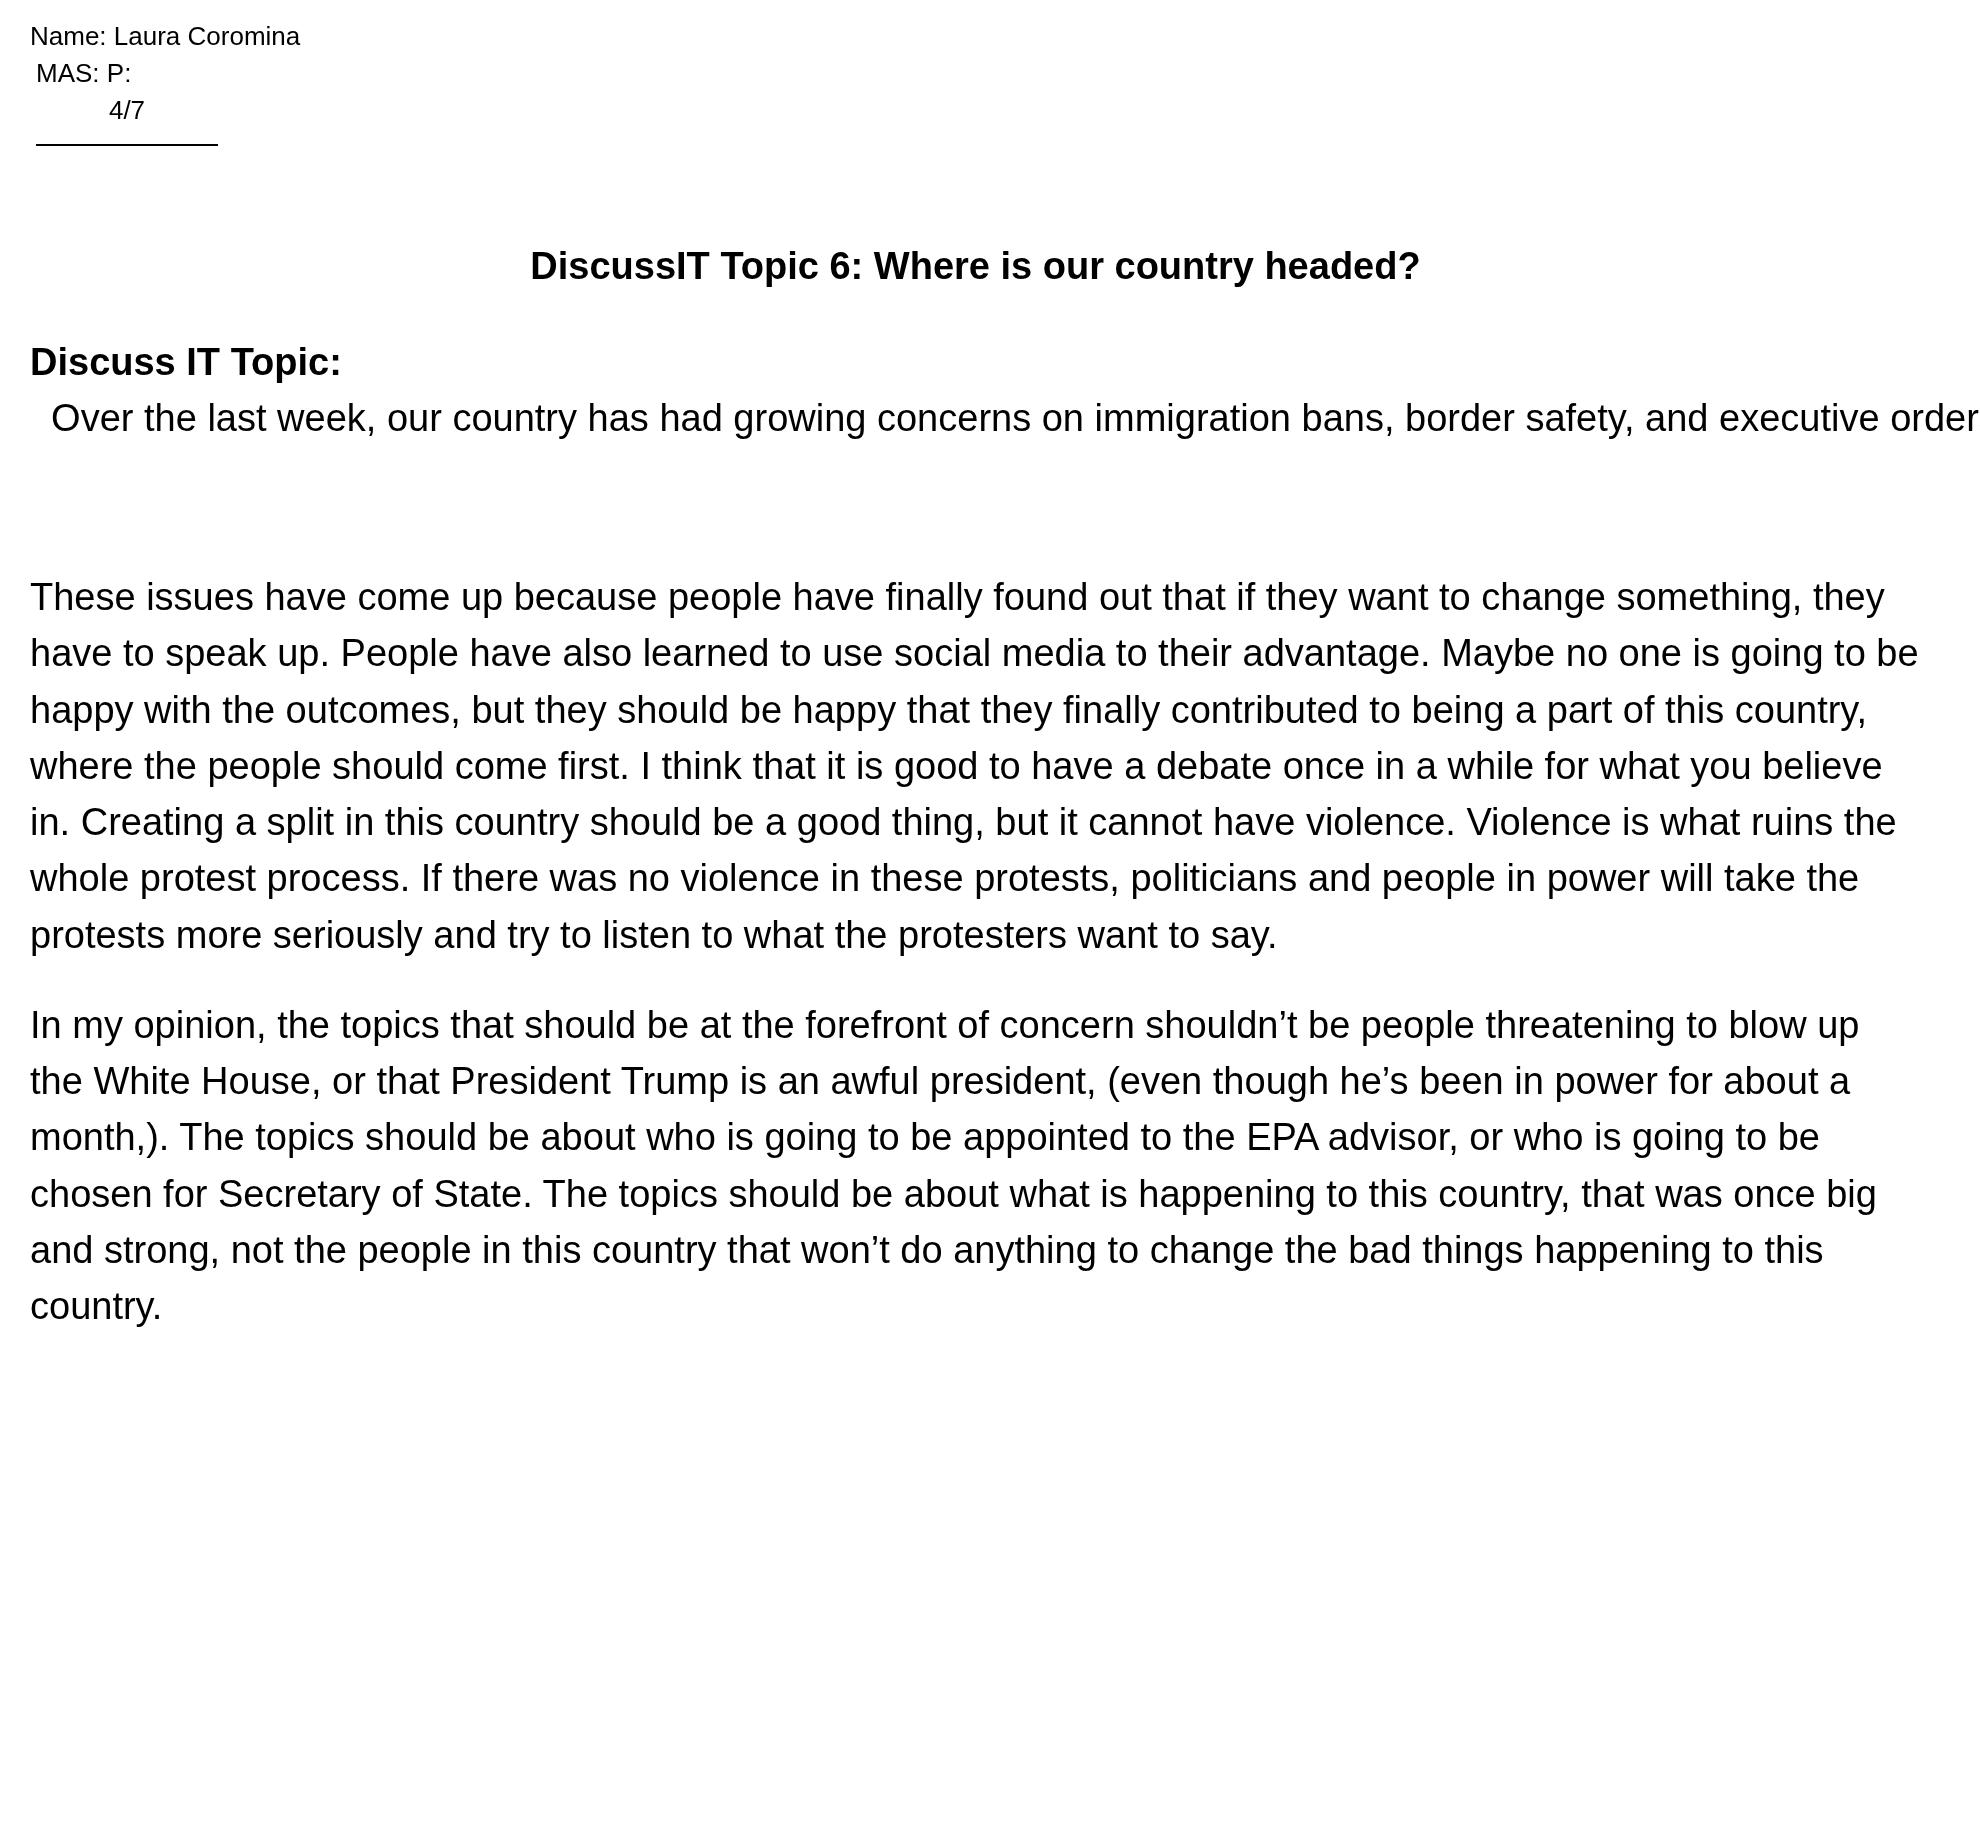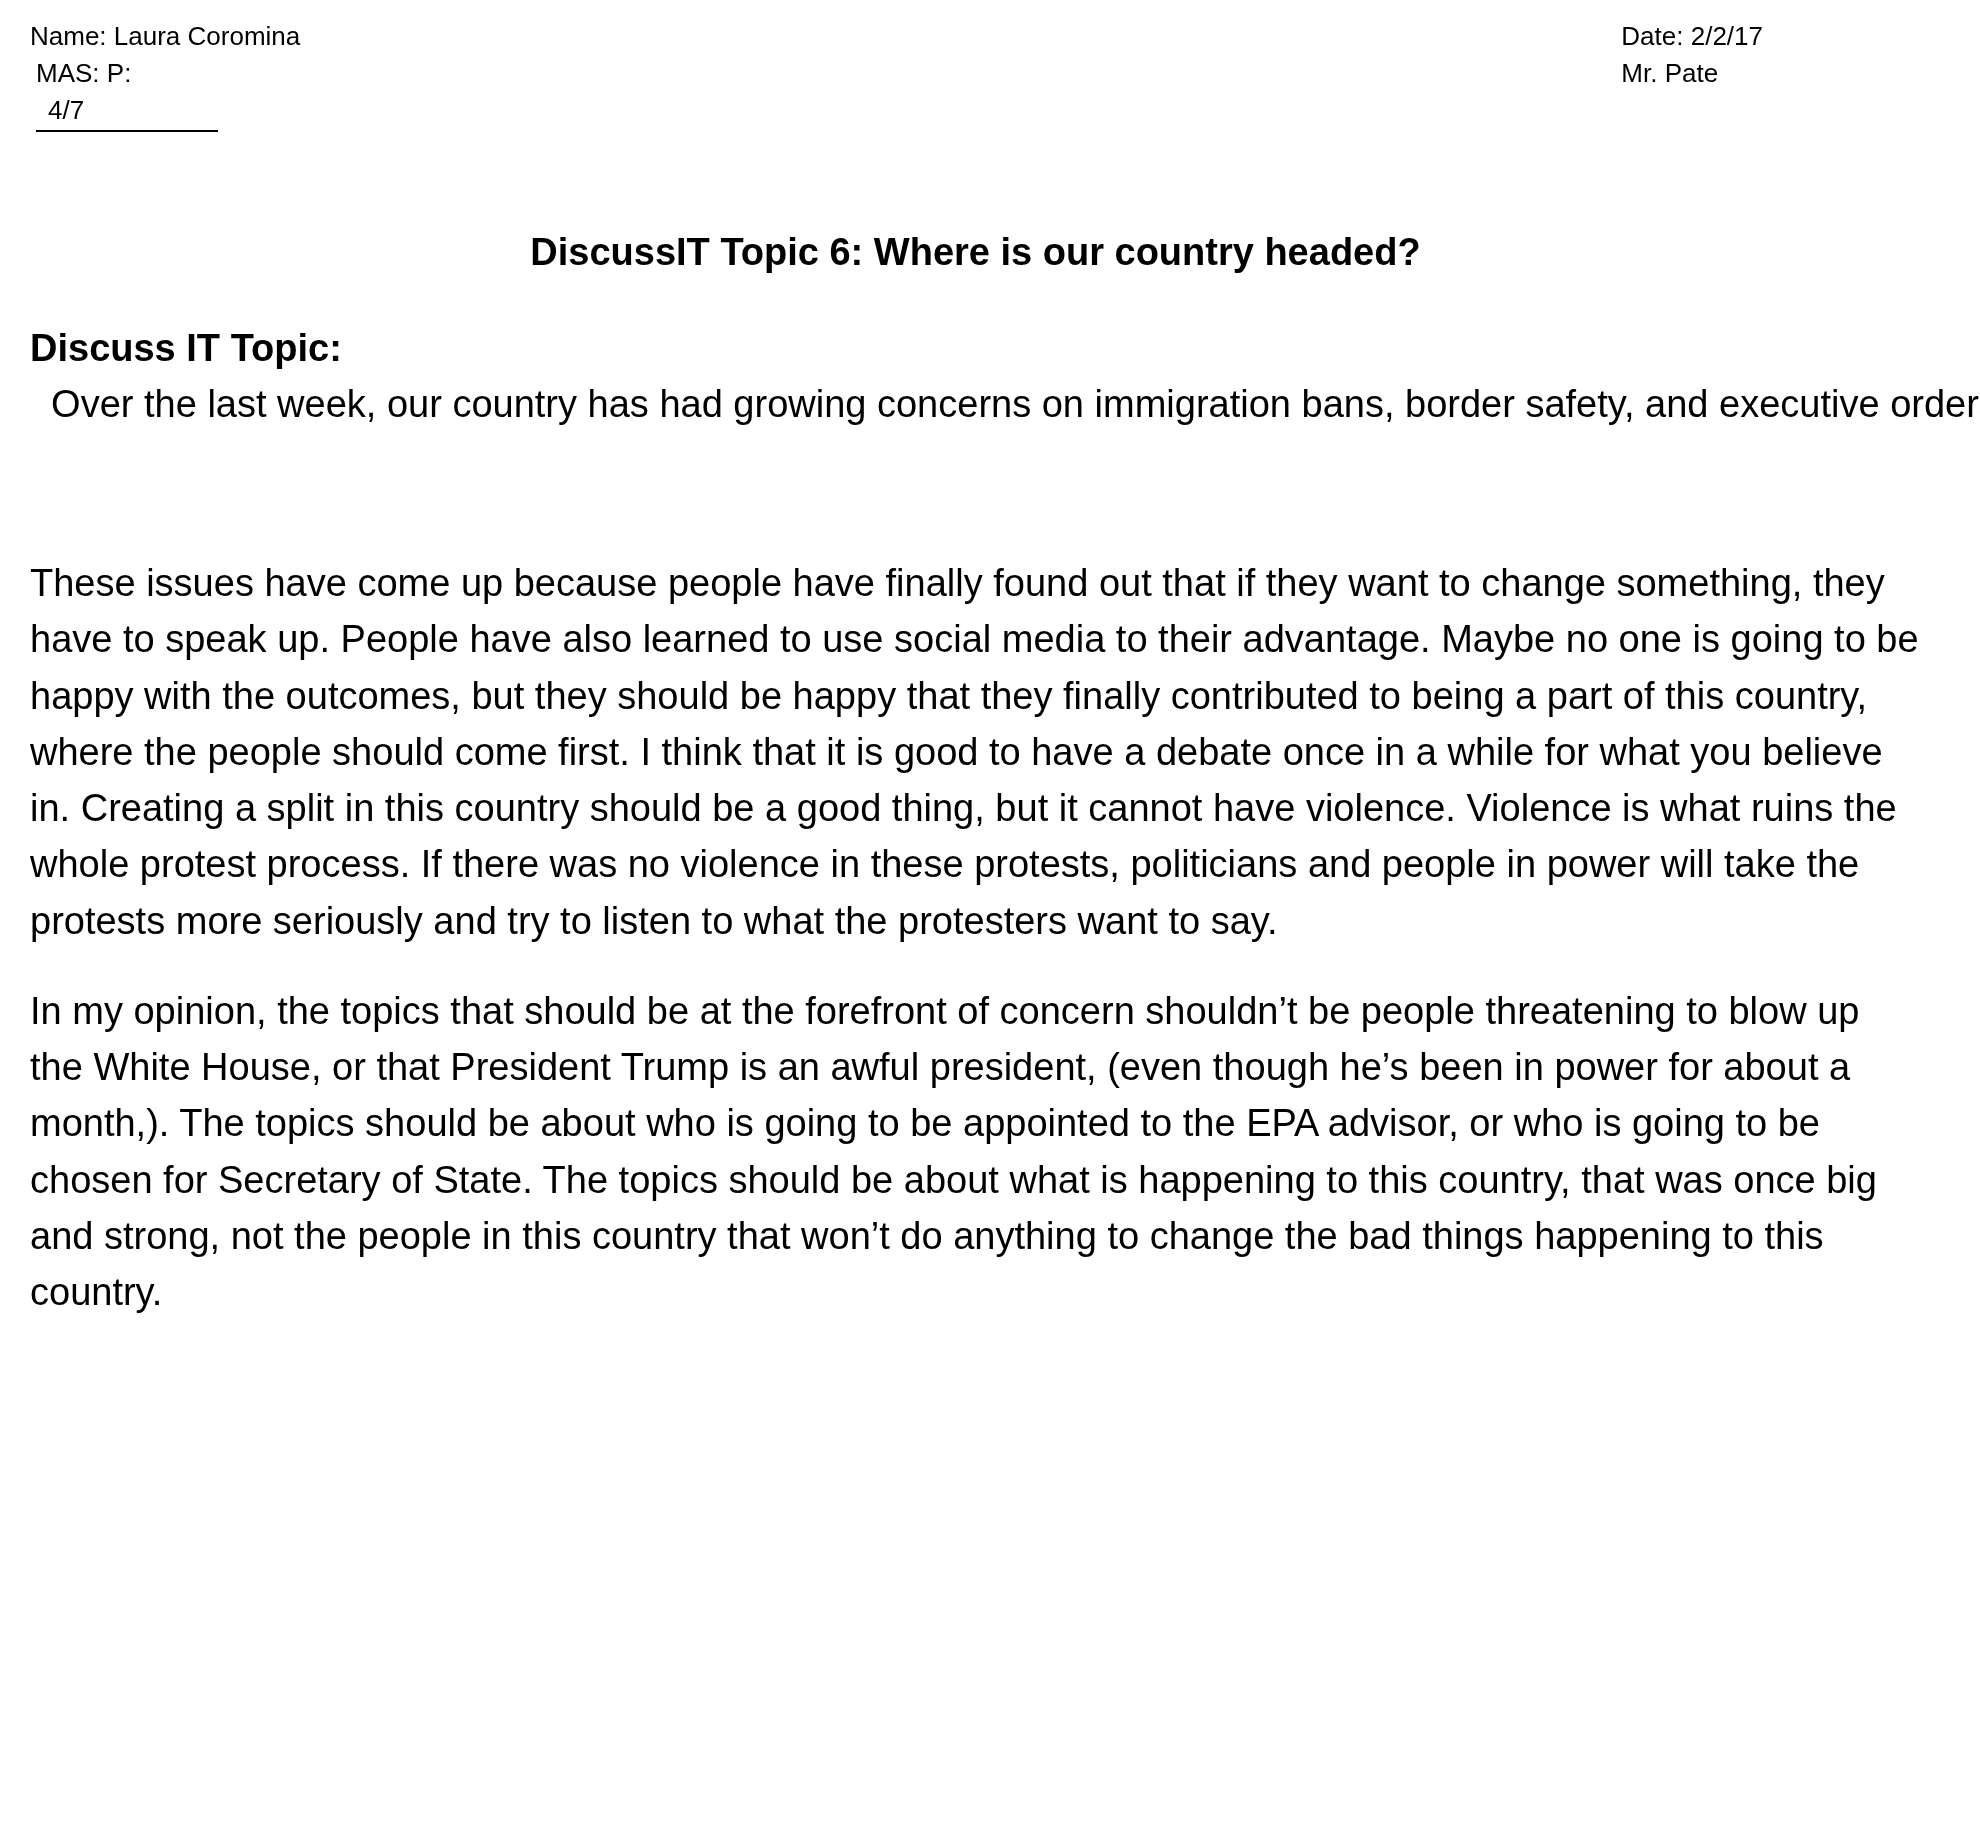--- a/index.html
+++ b/index.html
@@ -37,23 +37,24 @@
   }
   .mas-line {
     display: flex;
     align-items: baseline;
     white-space: pre;
     flex-direction: column;
   }
   .mas-value {
     display: inline-block;
     min-width: 158px;
+    text-align: center;
     border-bottom: 2px solid #000;
     margin-left: 6px;
-    padding: 0 12px 1px 12px;
+    padding: 0 12px 15px 12px;
   }
   .doc-title {
     text-align: center;
     font-size: 38px;
     font-weight: bold;
     margin-top: 99px;
     margin-bottom: 0;
   }
   .block {
     font-size: 38px;
@@ -80,24 +81,20 @@
 <div class="page">
 
   <div class="header">
     <div class="header-left">
       <div class="header-line">Name: Laura Coromina</div>
       <div class="mas-line">
         <span>MAS: P:</span>
         <span class="mas-value">4/7</span>
       </div>
     </div>
-    <div class="header-right">
-      <div class="header-line">Date: 2/2/17</div>
-      <div class="header-line">Mr. Pate</div>
-    </div>
   </div>
 
   <div class="doc-title">DiscussIT Topic 6: Where is our country headed?</div>
 
   <div class="block">
     <span class="lead">Discuss IT Topic:</span><span class="indent-space">  Over the last week, our country has had growing concerns on immigration bans, border safety, and executive orders that remind us of issues that have been plaguing our country for years. Now that Trump has been elected President, there has been people threatening to blow up the White House, human right protests, and a plethora of other sensitive subject matters that are very compelling to individual groups of people. Why have these issues come up now as we head into a time in which it seems no one is going to be happy with the outcomes? Will this create a split in this country and place citizens against one another when it comes to their views? In your opinion, what other topics are at the forefront of concern? Explain…</span>
   </div>
 
   <div class="gap-large"></div>
 

